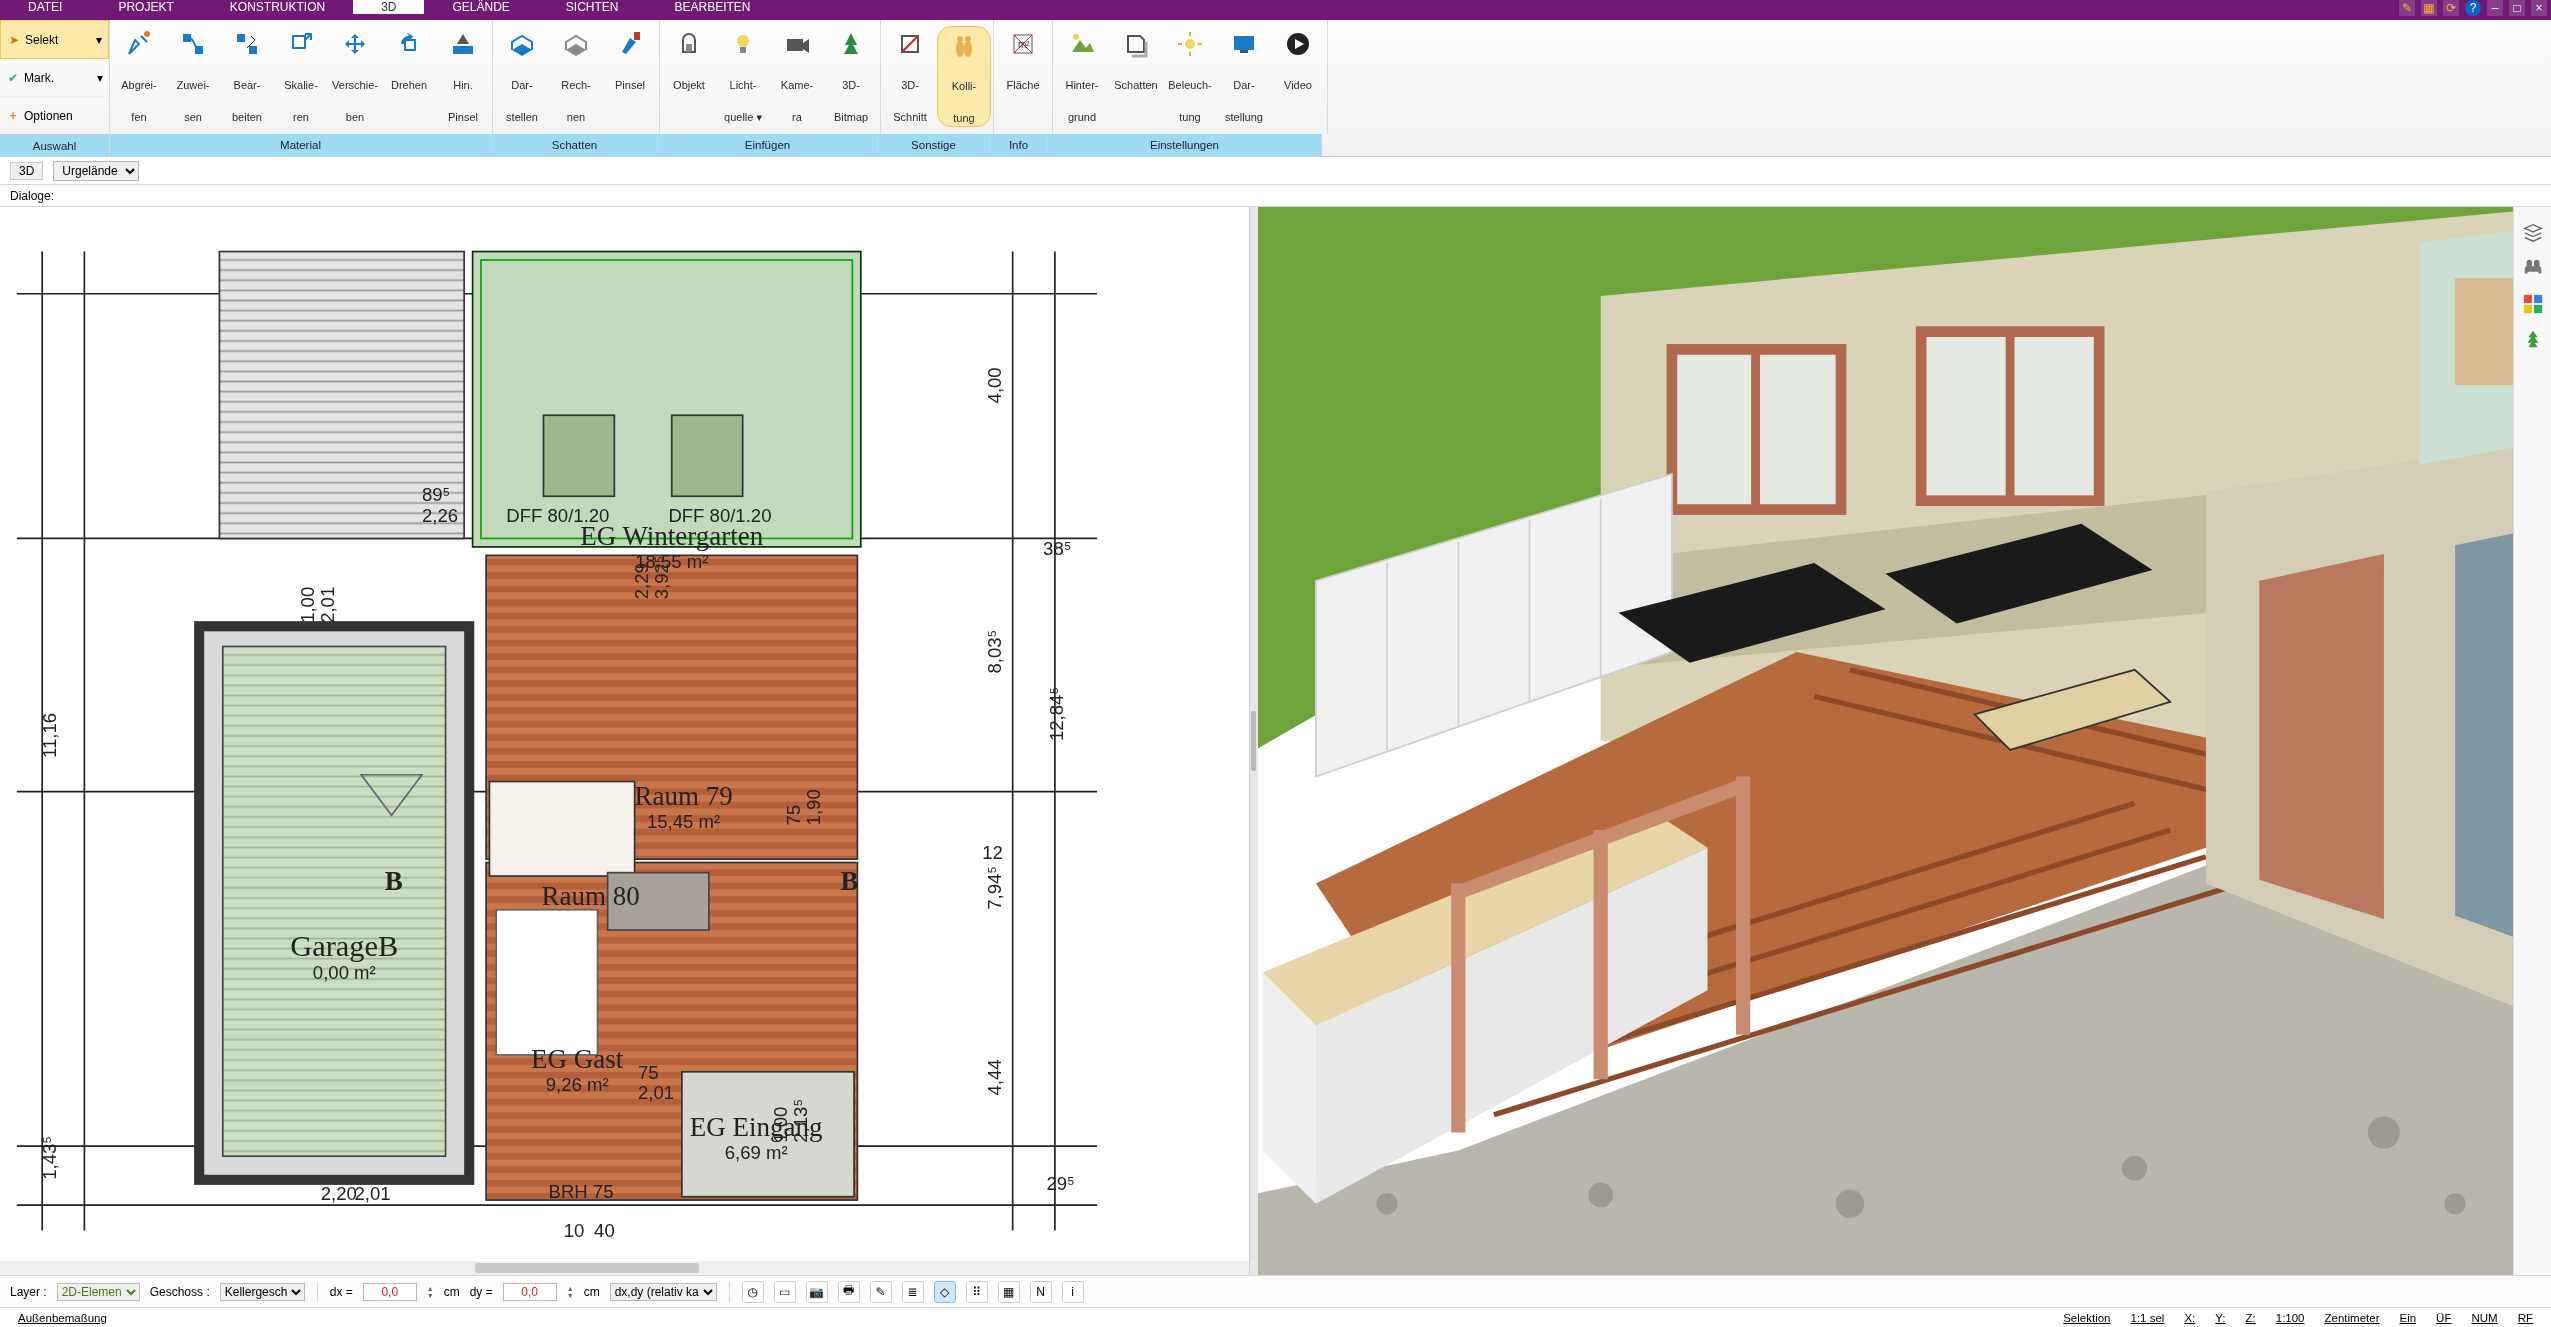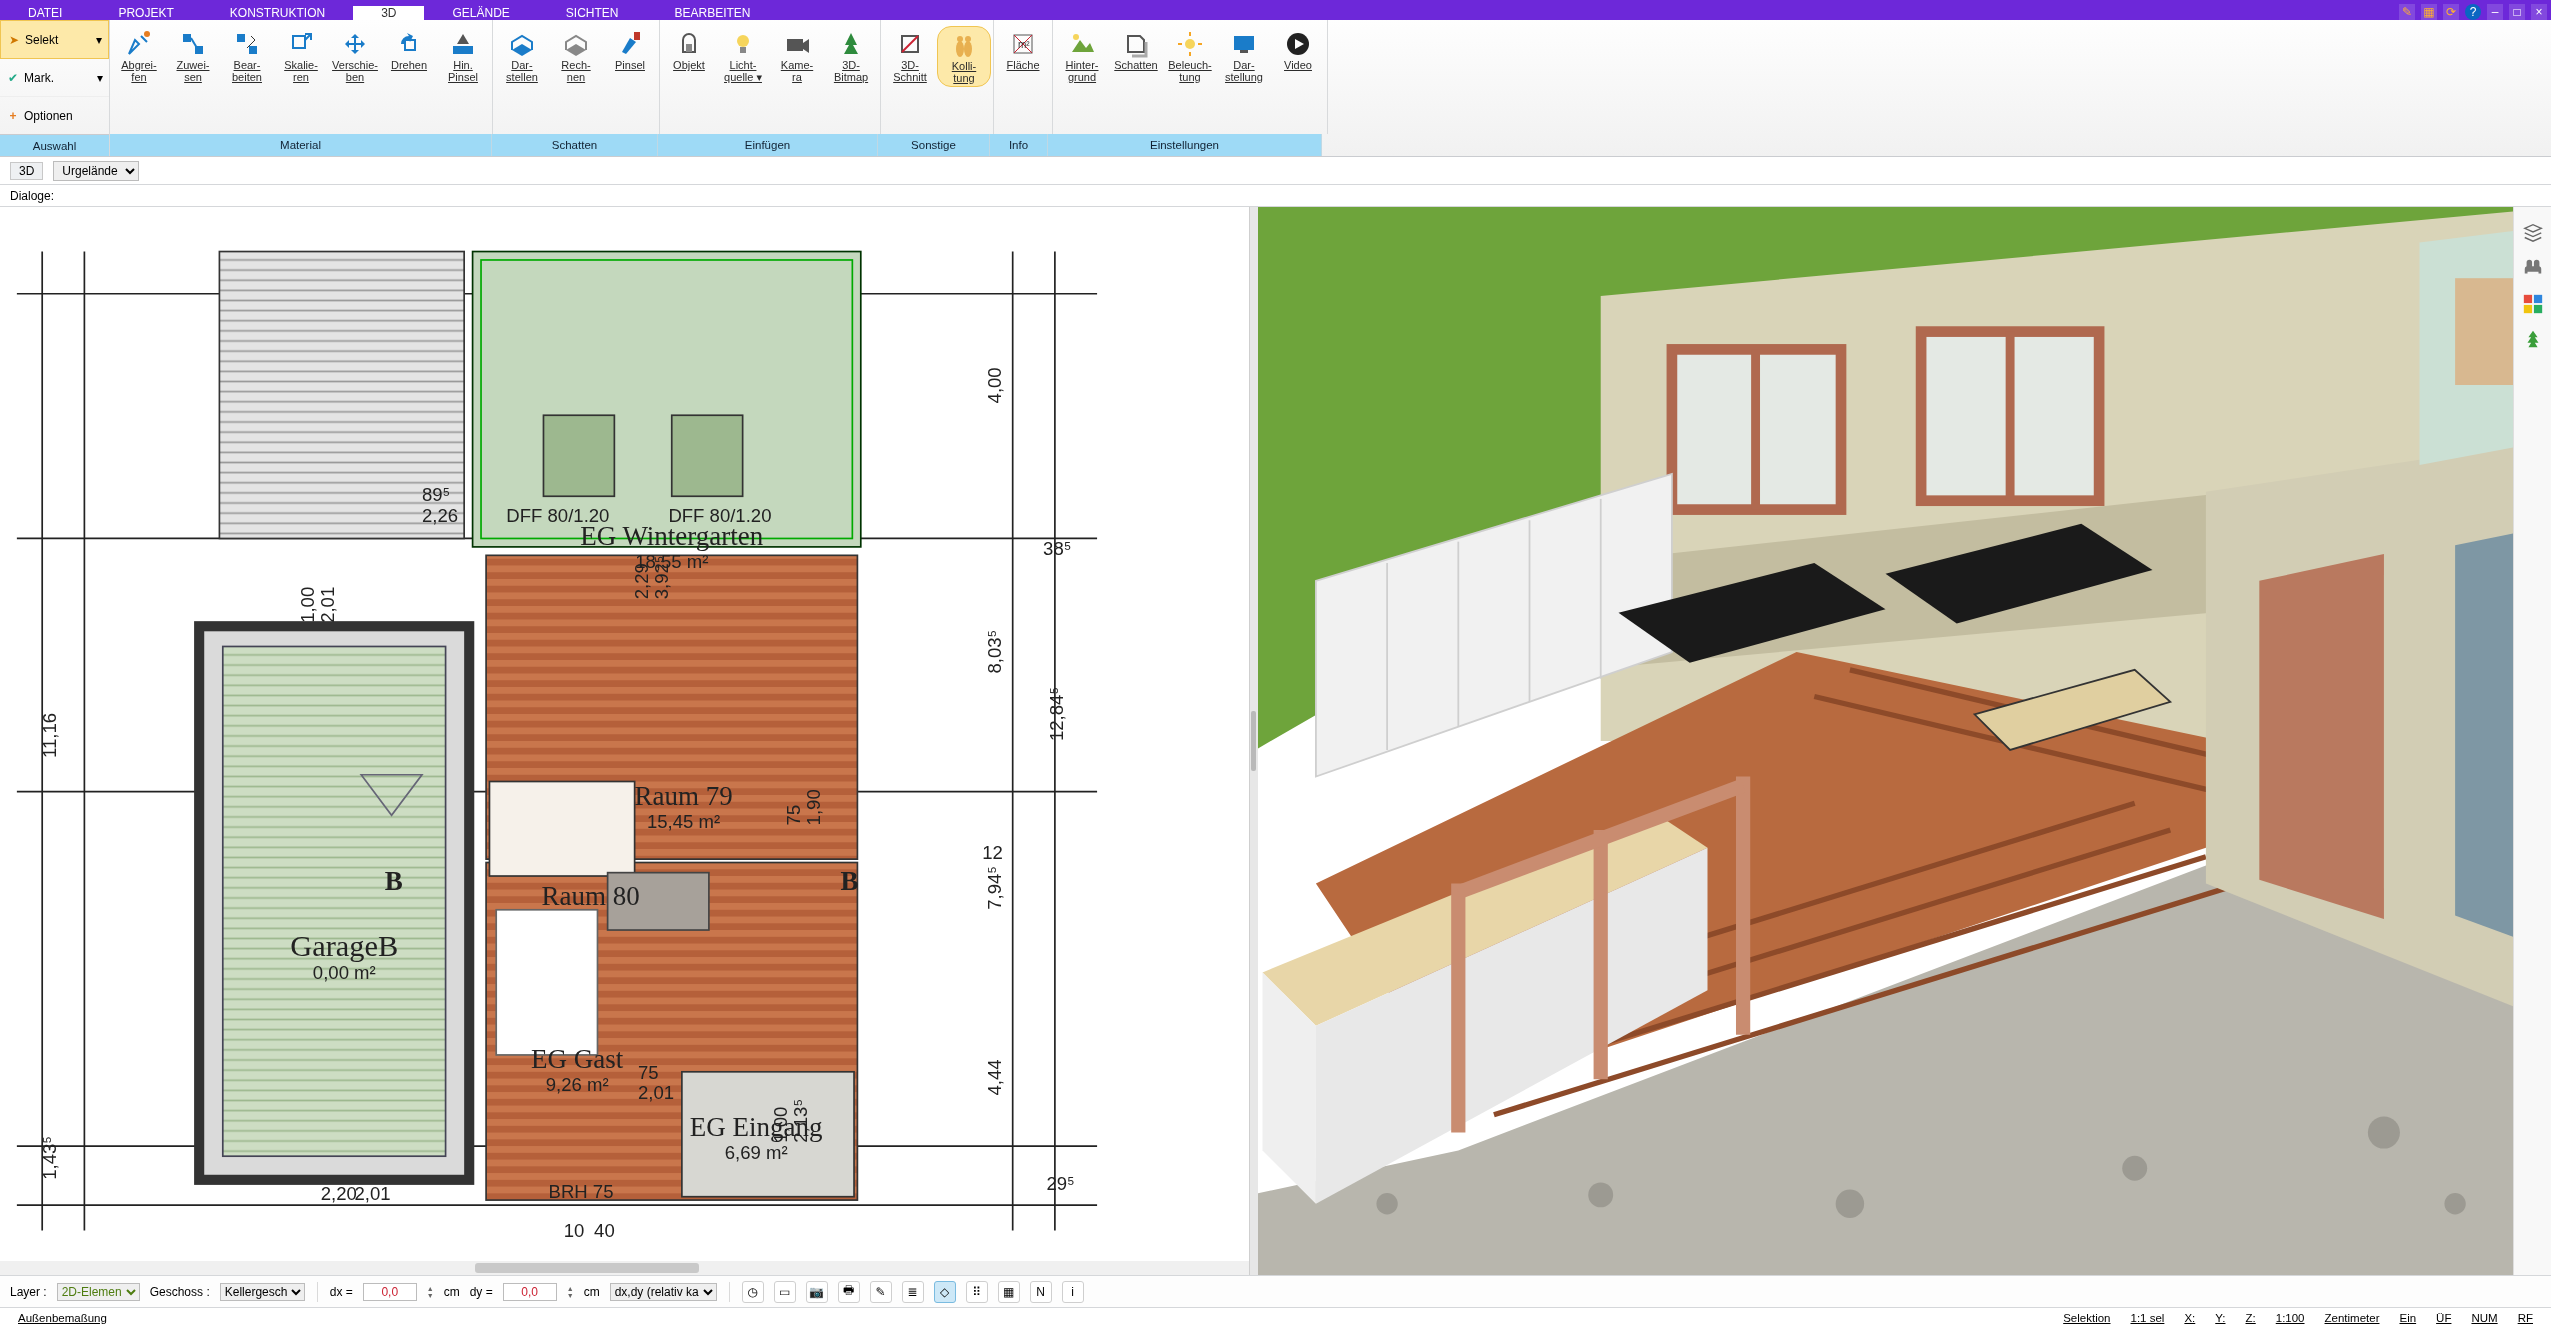--- a/index.html
+++ b/index.html
@@ -1,37 +1,37 @@
 <!DOCTYPE html>
 <html><head>
 <meta charset="utf-8">
 <style>
 * { margin:0; padding:0; box-sizing:border-box; font-family:"Segoe UI",Tahoma,sans-serif; }
 html,body { width:100%; height:100%; overflow:hidden; background:#fff; }
 
 
-.menubar { height:20px; background:#6d28d9; display:flex; align-items:flex-end; font-size:12px; color:#fff; }
+.menubar { height:20px; background:#701a75; display:flex; align-items:flex-start; font-size:12px; color:#fff; }
 .menubar .tab { padding:0 28px; display:flex; align-items:center; cursor:pointer; }
 .menubar .tab.active { background:#fff; color:#333; }
 .menubar .spacer { flex:1; }
 .menubar .wicons { display:flex; align-items:center; gap:6px; padding-right:4px; }
 .menubar .wicons span { width:16px; height:16px; display:flex; align-items:center; justify-content:center; font-size:12px; background:rgba(255,255,255,0.15); }
 
 
 .ribbon { height:137px; background:linear-gradient(#fefefe,#f1f1f1); border-bottom:1px solid #caccd0; display:flex; }
 .leftcol { width:110px; display:flex; flex-direction:column; border-right:1px solid #d8dadc; }
 .leftcol .row { flex:1; display:flex; align-items:center; padding:0 6px; font-size:12px; gap:4px; border-bottom:1px solid #eee; }
 .leftcol .row:last-child { border-bottom:none; }
 .leftcol .ic { width:14px; height:14px; display:inline-flex; align-items:center; justify-content:center; }
 .grouplabel { height:22px; background:#9edaf6; display:flex; align-items:center; justify-content:center; font-size:11.5px; color:#123; border-top:1px solid #c9cbcf;text-align:center; }
 .groups { flex:1; display:flex; flex-direction:column; }
 .toolrow { flex:1; display:flex; }
 .group { display:flex; flex-direction:column; border-right:1px solid #d8dadc; }
 .group .tools { flex:1; display:flex; align-items:flex-start; padding:6px 2px 0; }
-.tool { width:54px; display:flex; flex-direction:column; align-items:center; gap:0; font-size:11px; color:#2c2c2c; text-align:center; line-height:1.05; cursor:pointer; padding:2px 0;text-decoration:underline; }
+.tool { width:54px; display:flex; flex-direction:column; align-items:center; gap:20px; font-size:11px; color:#2c2c2c; text-align:center; line-height:1.05; cursor:pointer; padding:2px 0; }
 .tool .ticon { width:32px; height:32px; display:flex; align-items:center; justify-content:center; }
 .tool .ticon svg { width:28px; height:28px; }
 .tool.highlight { background:#fde9a9; border:1px solid #f0c552; border-radius:14px; }
 .labels { display:flex; }
 .labels .gl { background:#9edaf6; height:22px; display:flex; align-items:center; justify-content:center; font-size:11.5px; color:#123; border-right:1px solid #c0d8e4; }
 
 
 .sub1 { height:28px; border-bottom:1px solid #d5d7da; display:flex; align-items:center; padding:0 10px; gap:10px; font-size:12px; }
 .sub1 .tag { background:#eef0f2; border:1px solid #c8c8c8; padding:1px 8px; }
 .sub1 select { font-size:12px; border:1px solid #bcbcbc; padding:1px 4px; }

